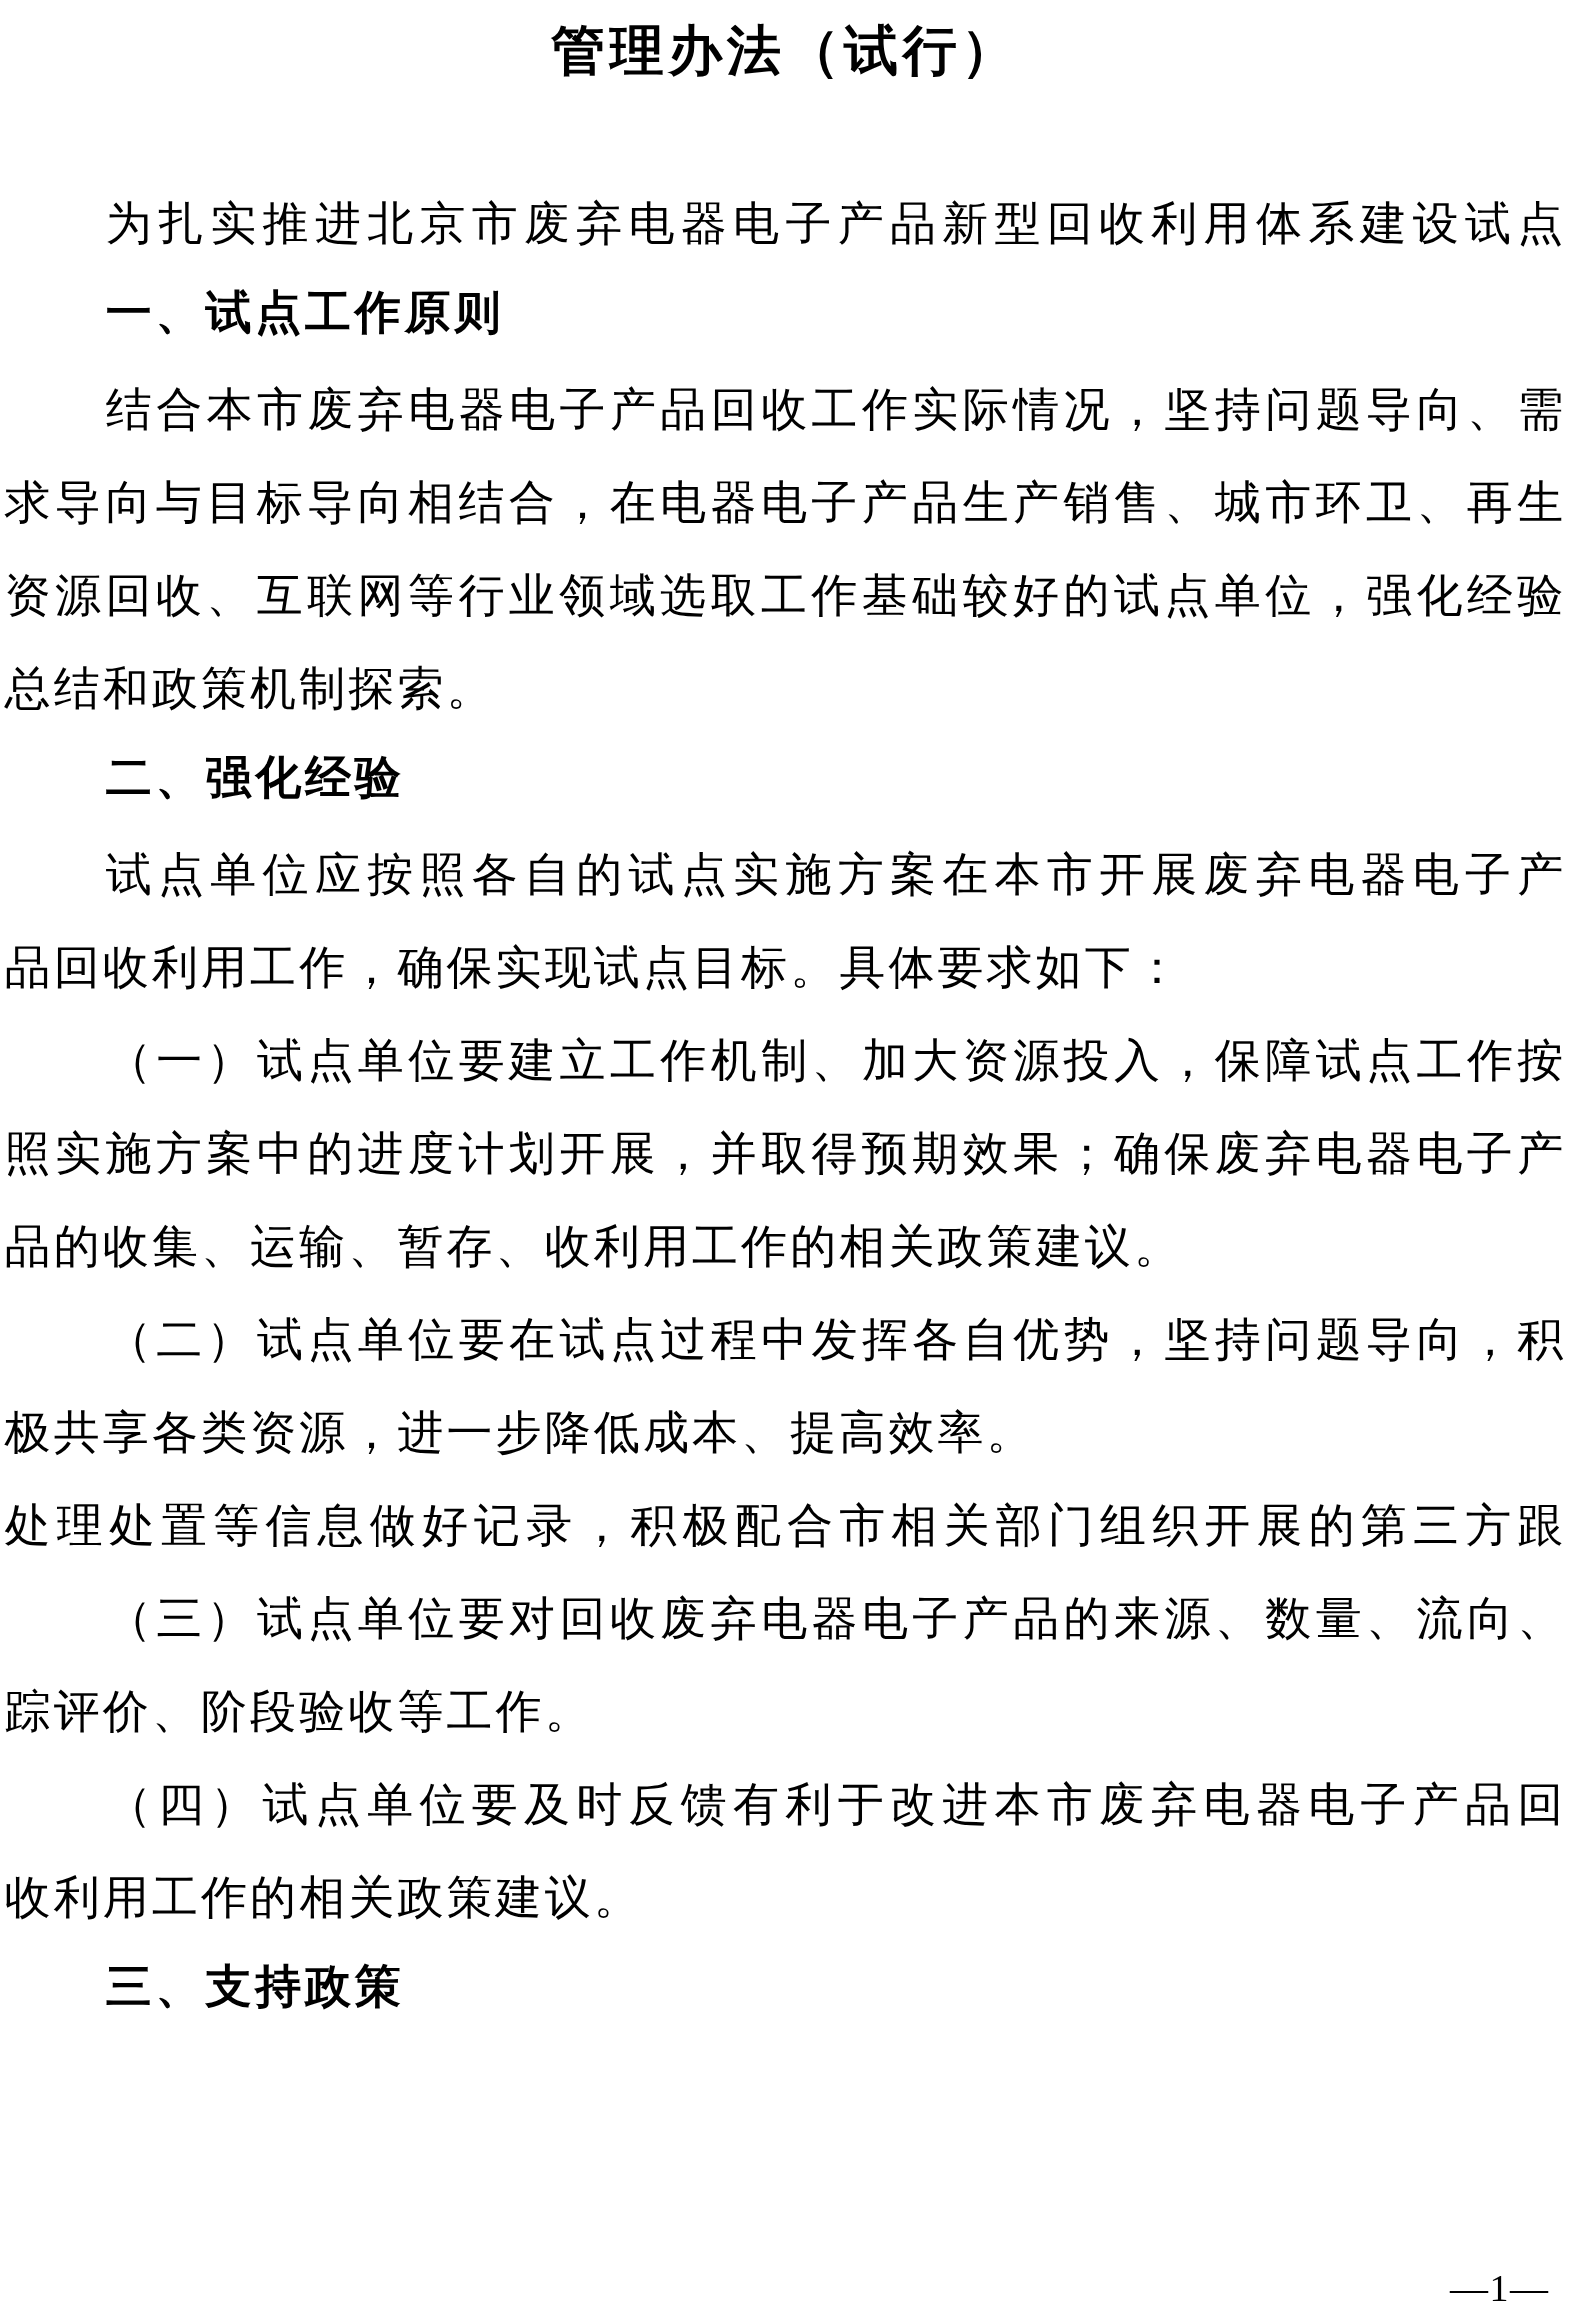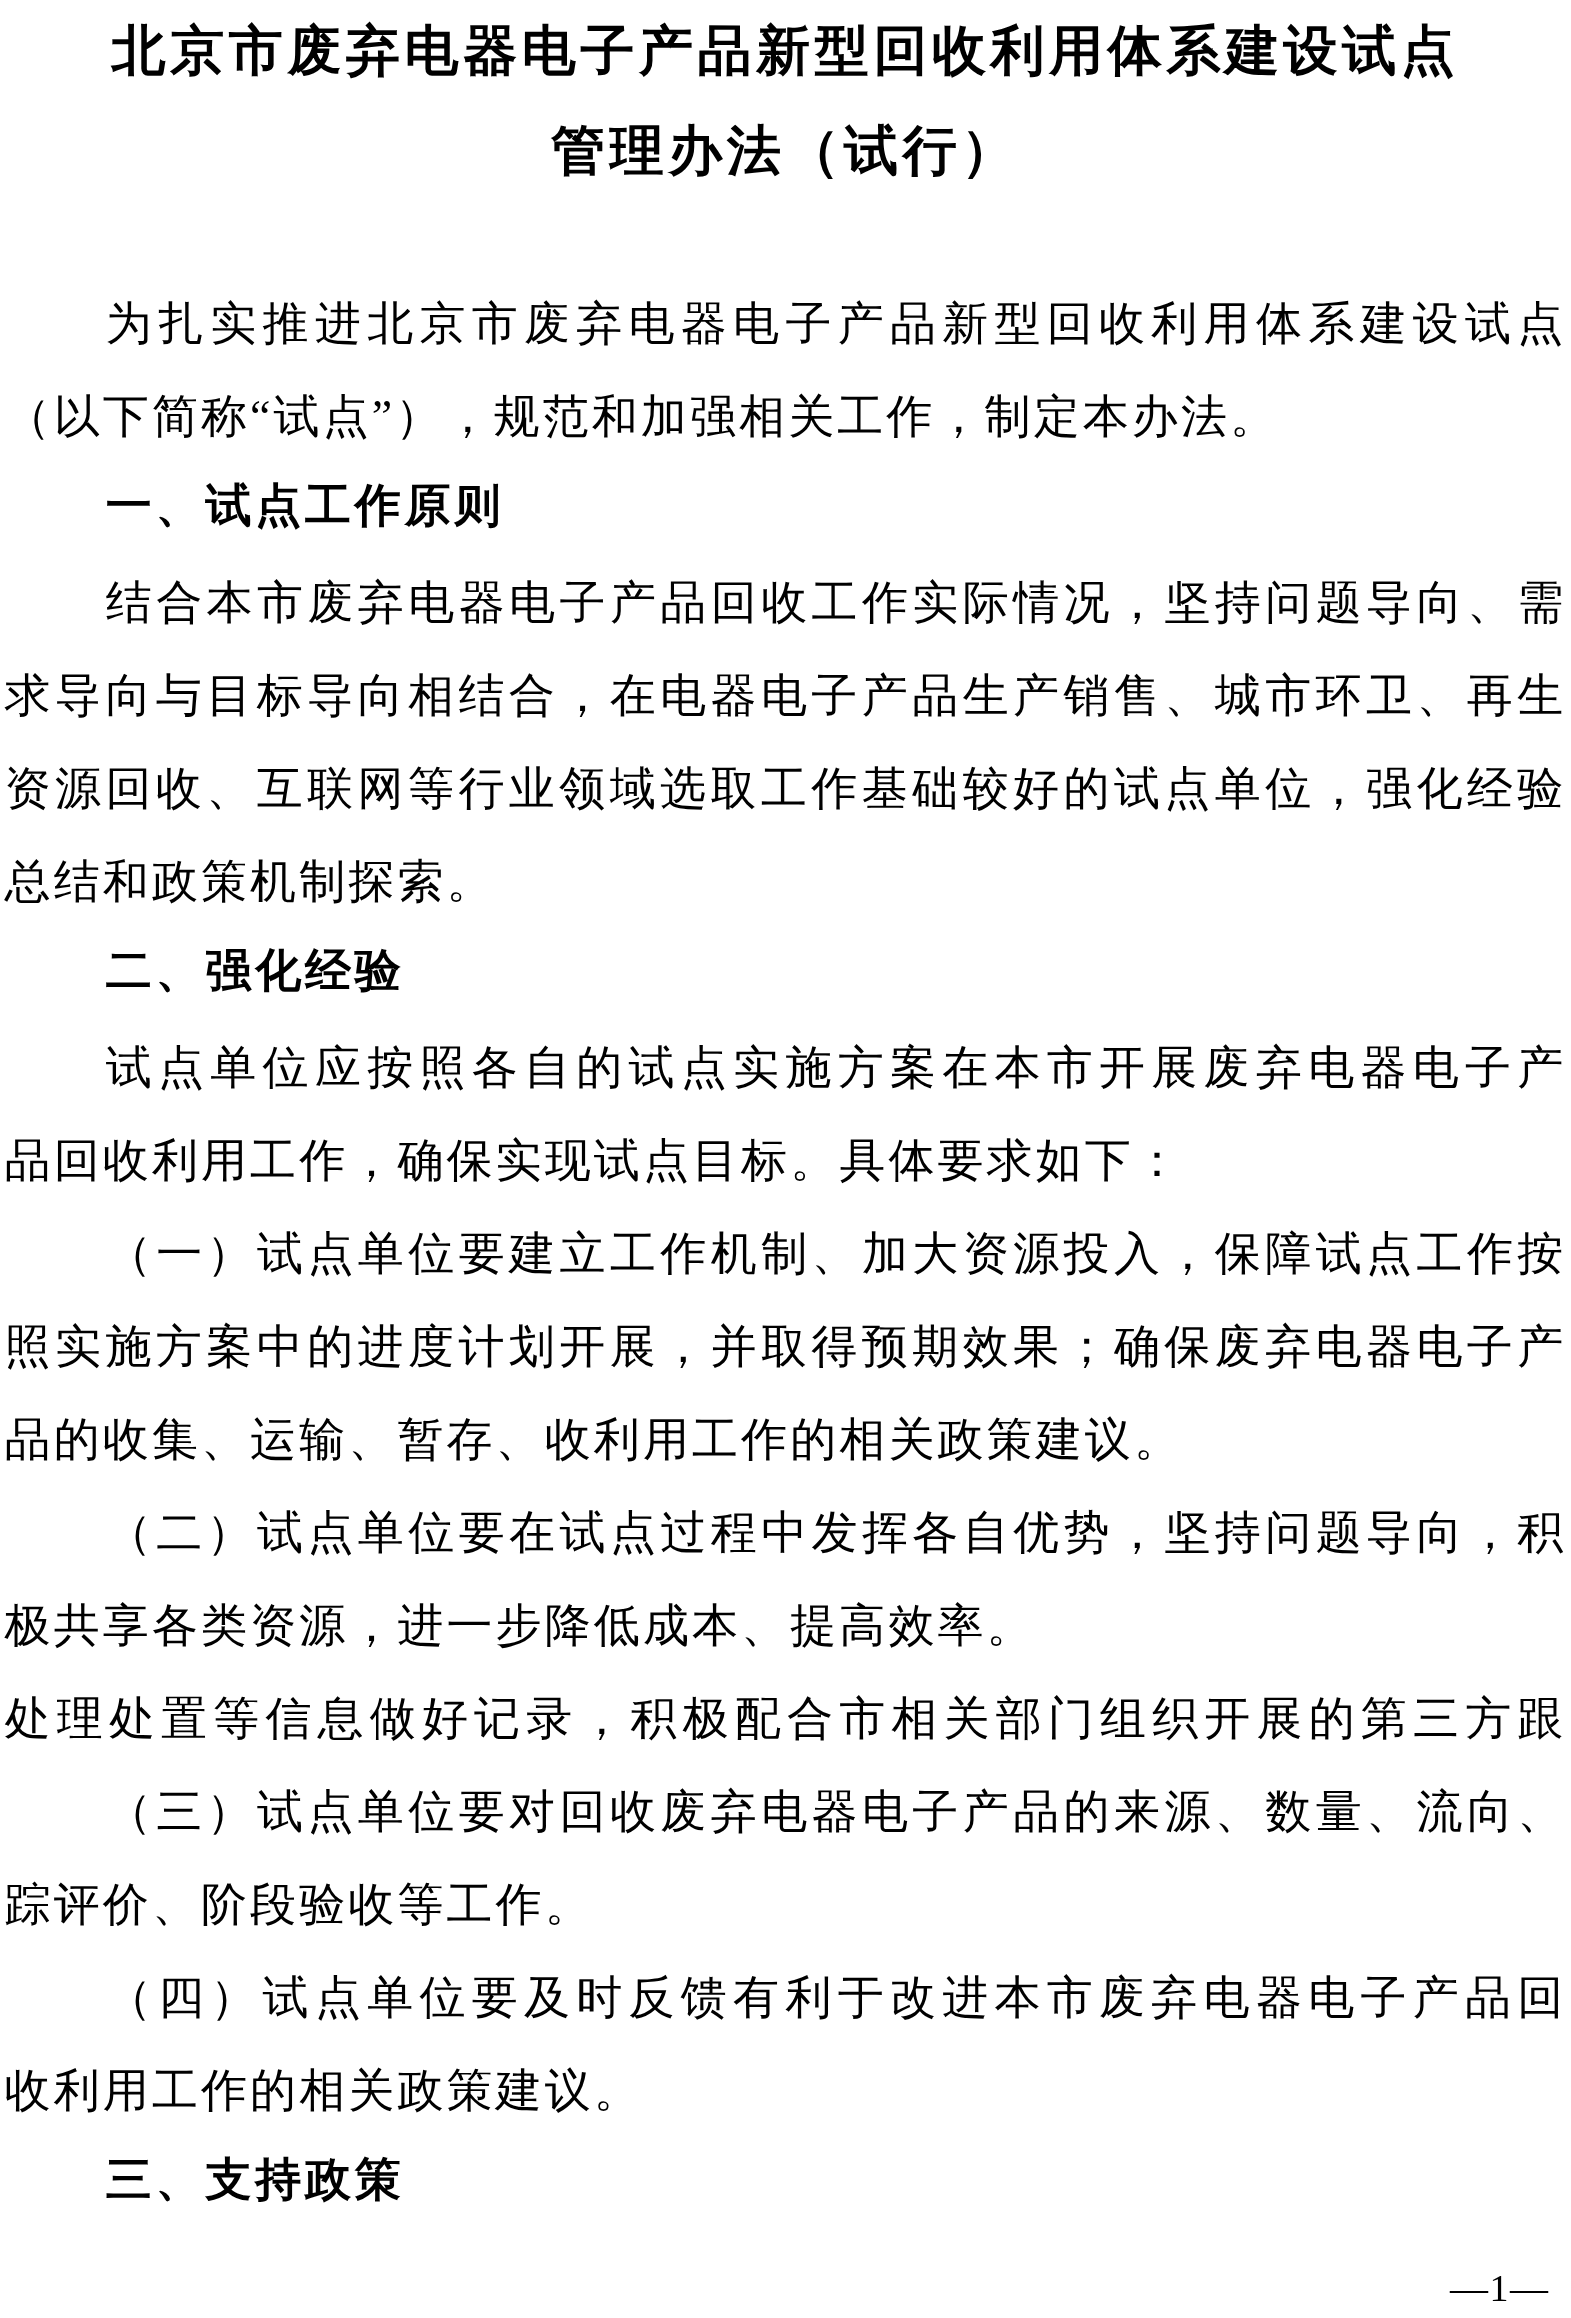--- a/index.html
+++ b/index.html
@@ -42,27 +42,25 @@
     font-size: 38px; line-height: 49px;
     letter-spacing: 1.5px;
   }
 </style>
 </head>
 <body>
 
 <div class="page">
   <div class="content">
 
-    <div class="tl">北京市废弃电器电子产品新型回收利用体系建设试点</div>
     <div class="tl">管理办法（试行）</div>
 
     <div class="title-gap"></div>
 
     <div class="ln it ind j">为扎实推进北京市废弃电器电子产品新型回收利用体系建设试点</div>
-    <div class="ln it">（以下简称“试点”），规范和加强相关工作，制定本办法。</div>
     <div class="ln hd ind">一、试点工作原则</div>
     <div class="ln it ind j">结合本市废弃电器电子产品回收工作实际情况，坚持问题导向、需</div>
     <div class="ln it j">求导向与目标导向相结合，在电器电子产品生产销售、城市环卫、再生</div>
     <div class="ln it j">资源回收、互联网等行业领域选取工作基础较好的试点单位，强化经验</div>
     <div class="ln it">总结和政策机制探索。</div>
     <div class="ln hd ind">二、强化经验</div>
     <div class="ln it ind j">试点单位应按照各自的试点实施方案在本市开展废弃电器电子产</div>
     <div class="ln it">品回收利用工作，确保实现试点目标。具体要求如下：</div>
     <div class="ln it ind j">（一）试点单位要建立工作机制、加大资源投入，保障试点工作按</div>
     <div class="ln it j">照实施方案中的进度计划开展，并取得预期效果；确保废弃电器电子产</div>

